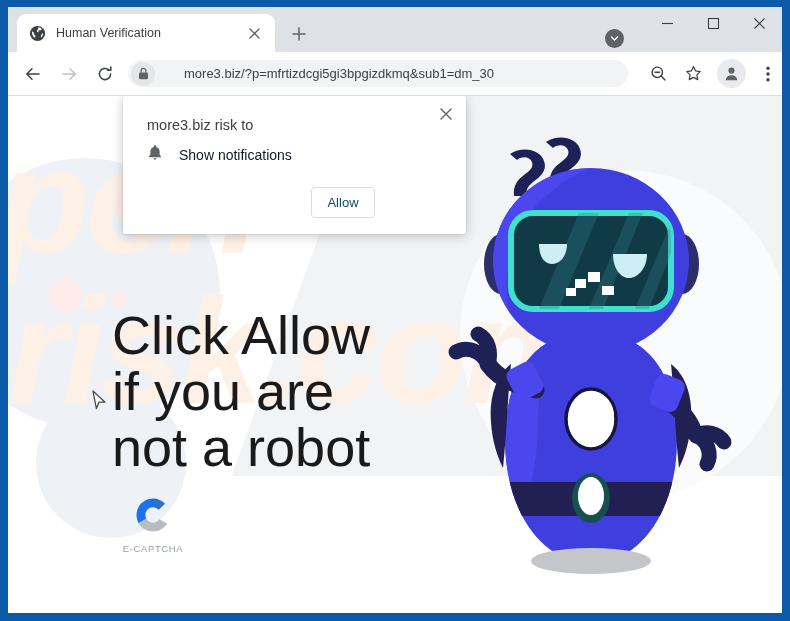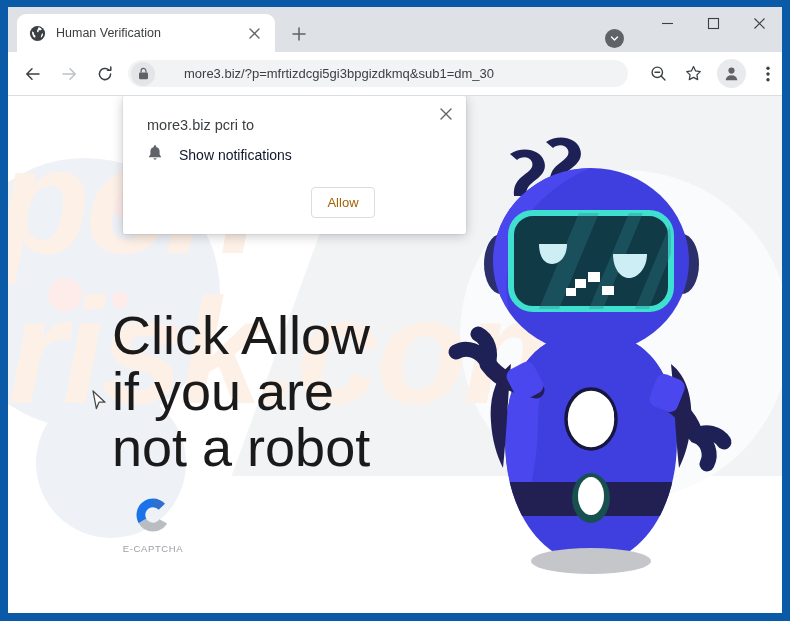--- a/index.html
+++ b/index.html
@@ -263,21 +263,21 @@
     font-size: 14px;
     color: #0f172a;
   }
   .notif-btn {
     position: absolute;
     top: 91px;
     height: 31px;
     border: 1px solid #dadce0;
     border-radius: 4px;
     background: #ffffff;
-    color: #a16207;
+    color: #0c4a6e;
     font-size: 13px;
     font-family: "Liberation Sans", sans-serif;
     display: flex; align-items: center; justify-content: center;
     cursor: pointer;
     box-sizing: border-box;
   }
   #btn-allow { left: 188px; width: 64px; }
   #btn-block { left: 262px; width: 64px; }
 </style>
 </head>
@@ -507,21 +507,21 @@
       </svg>
     </div>
 
     <div id="notif-dialog">
       <div id="notif-close">
         <svg width="12" height="12" viewBox="0 0 12 12">
           <path d="M1 1l10 10M11 1L1 11" stroke="#5f6368" stroke-width="1.4" stroke-linecap="round"></path>
         </svg>
       </div>
 
-      <div id="notif-title">more3.biz pcri to</div>
+      <div id="notif-title">more3.biz risk to</div>
 
       <div id="notif-perm-row">
         <span>
           <svg width="16" height="17" viewBox="0 0 16 17">
             <path d="M8 1.3c-.7 0-1.2.5-1.2 1.2v.4A4.6 4.6 0 0 0 3.4 7.4v3.1L2 12.4v.8h12v-.8l-1.4-1.9V7.4A4.6 4.6 0 0 0 9.2 2.9v-.4c0-.7-.5-1.2-1.2-1.2z" fill="#5f6368"></path>
             <path d="M6.3 14.3a1.75 1.75 0 0 0 3.4 0z" fill="#5f6368"></path>
           </svg>
         </span>
         <span id="notif-perm-label">Show notifications</span>
       </div>

